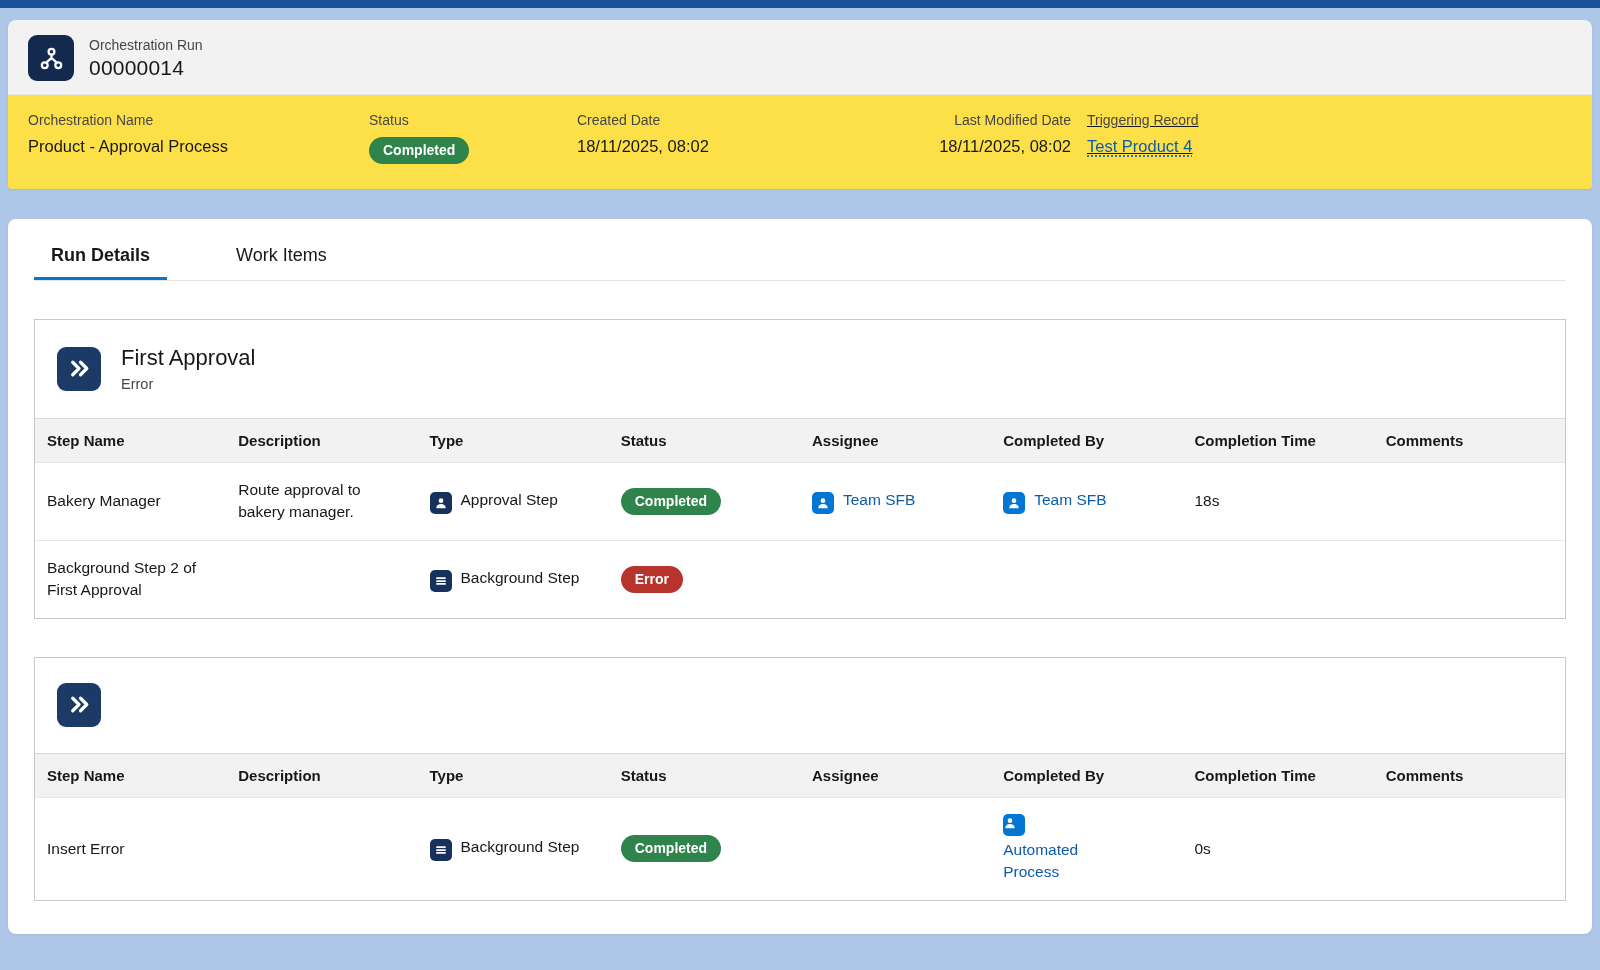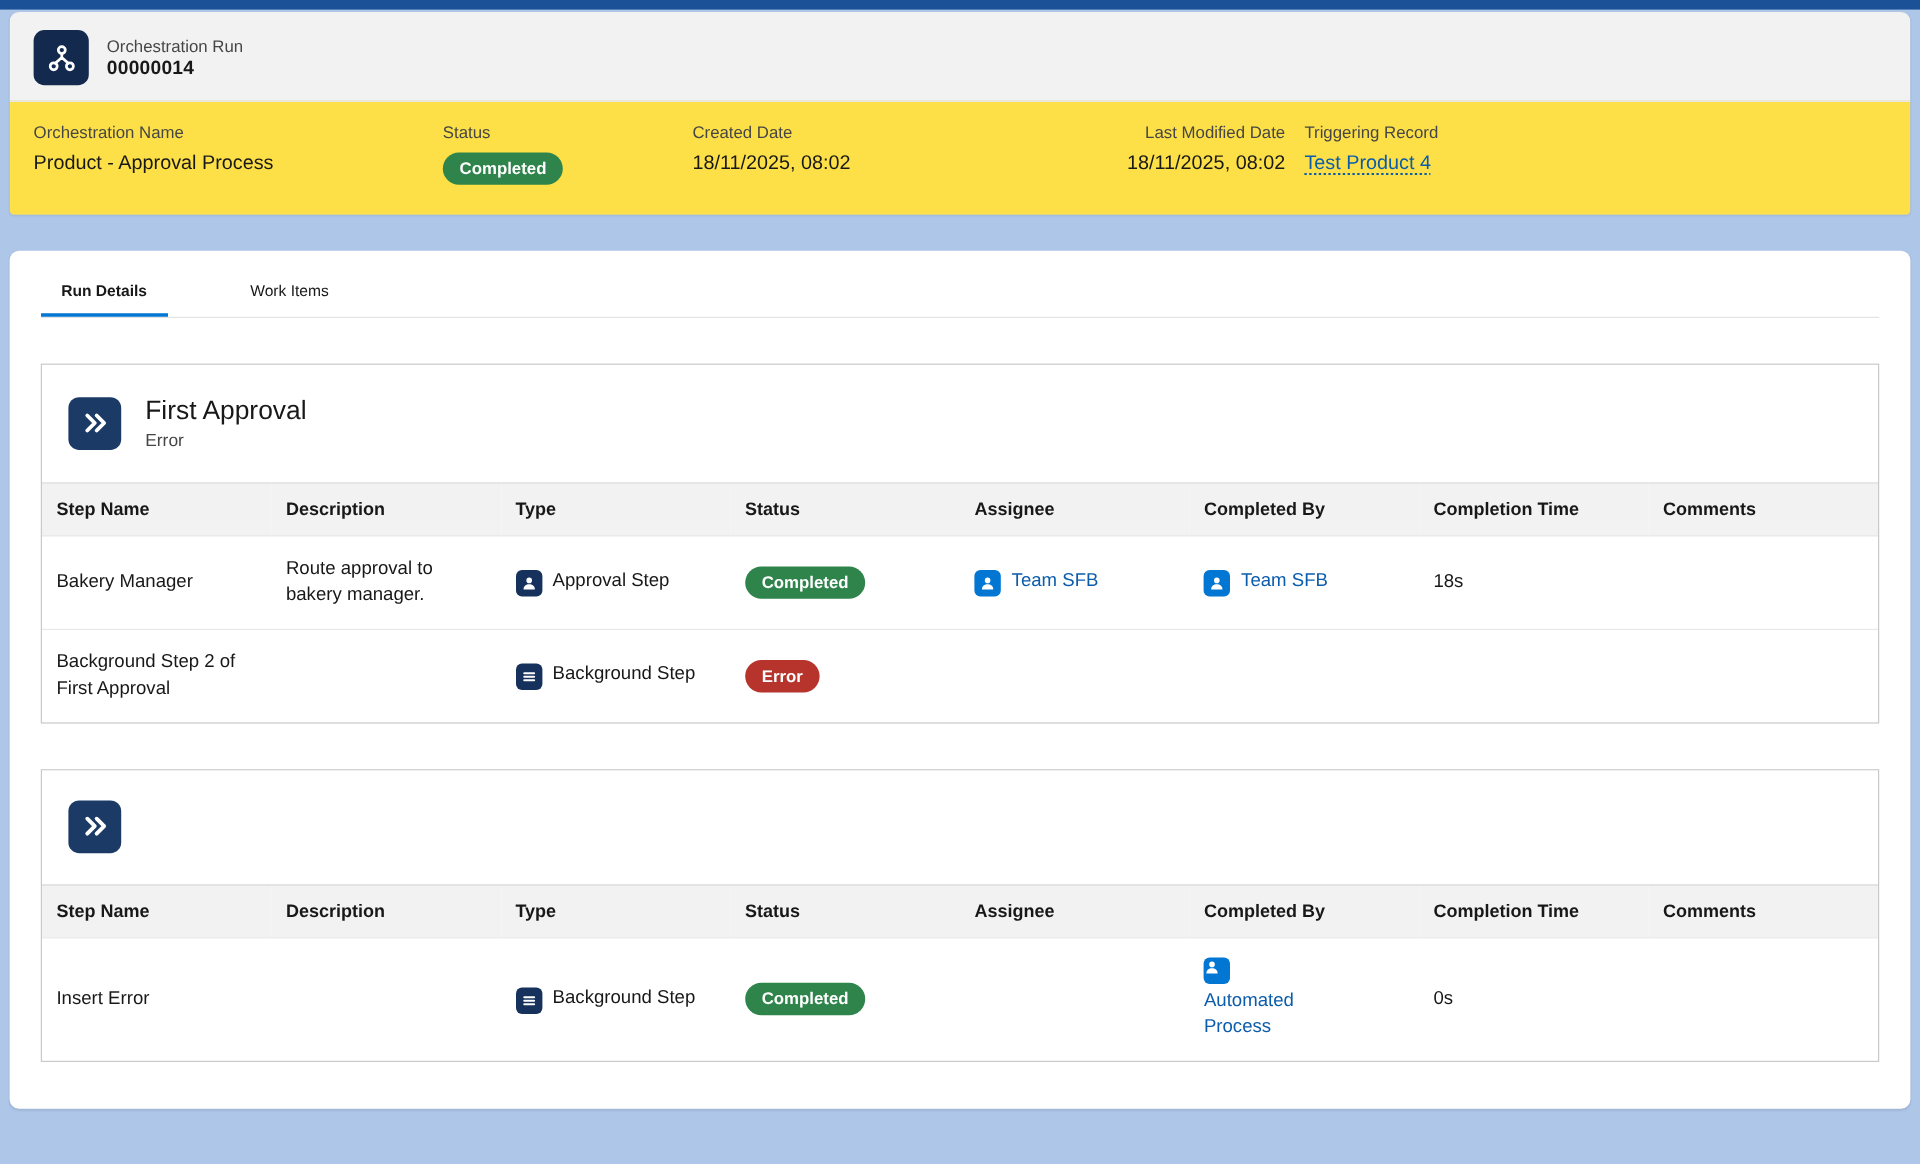--- a/index.html
+++ b/index.html
@@ -4,53 +4,53 @@
 <style>
   * { box-sizing: border-box; margin: 0; padding: 0; }
   html, body { width: 1600px; height: 970px; }
   body {
     font-family: "Liberation Sans", "DejaVu Sans", sans-serif;
     background: var(--page-background, #aec6e8);
     color: #181818;
     overflow: hidden;
   }
   .top-strip { height: 8px; background: var(--top-border, #1b5297); }
-  .page { padding: 2px 8px; }
+  .page { padding: 12px 8px; }
 
   
   .record-header-card { border-radius: 8px 8px 4px 4px; overflow: hidden; box-shadow: 0 1px 2px rgba(0,0,0,.08); }
   .header-top {
     background: #f3f2f2;
     padding: 15px 20px 13px;
     display: flex; align-items: center; gap: 15px;
   }
   .entity-icon {
     width: 46px; height: 46px; border-radius: 9px;
     background: var(--entity-icon-bg, #14294e);
     display: flex; align-items: center; justify-content: center;
     flex: none;
   }
   .entity-label { font-size: 14px; color: #464646; }
-  .record-name { font-size: 16px; font-weight: 700; margin-top: 3px; letter-spacing: .2px; }
+  .record-name { font-size: 21px; font-weight: 400; margin-top: 3px; letter-spacing: .2px; }
 
   .header-fields {
     background: #fde047;
     padding: 17px 20px 25px;
     display: flex;
     border-top: 1px solid #e8e8e8;
   }
   .field { padding-right: 16px; }
   .field .f-label { font-size: 14px; color: #464646; margin-bottom: 9px; }
   .field .f-value { font-size: 16.5px; color: #181818; }
   .field-1 { width: 341px; }
   .field-2 { width: 208px; }
   .field-3 { width: 254px; }
   .field-4 { width: 156px; }
   .field-5 { width: 256px; text-align: right; }
-  .field-6 { flex: 1; }
+  .field-6 { flex: 1; text-decoration: underline; }
 
   a.link { color: var(--link, #0b5cab); text-decoration: none; cursor: pointer; }
   a.link.dotted { text-decoration: underline dotted; text-underline-offset: 4px; margin-top: 28px; }
 
   .badge {
     display: inline-block;
     padding: 6px 14px 7px;
     border-radius: 15px;
     color: #fff; font-size: 14px; font-weight: 700;
     line-height: 1;
@@ -62,21 +62,21 @@
   .main-card {
     background: #fff;
     border-radius: 8px;
     margin-top: 30px;
     padding: 14px 26px 30px;
     min-height: 715px;
     box-shadow: 0 1px 2px rgba(0,0,0,.08);
   }
   .tabs { display: flex; gap: 52px; border-bottom: 1px solid #e3e3e3; padding-left: 0; }
   .tab {
-    font-size: 13px; color: #181818;
+    font-size: 18px; color: #181818;
     padding: 12px 17px 14px; cursor: pointer;
   }
   .tab.active { font-weight: 700; box-shadow: inset 0 -3px 0 var(--tab-active-underline, #0176d3); }
 
   .section {
     border: 1px solid #c9c9c9;
     border-radius: 0;
     margin-top: 38px;
     overflow: hidden;
   }

